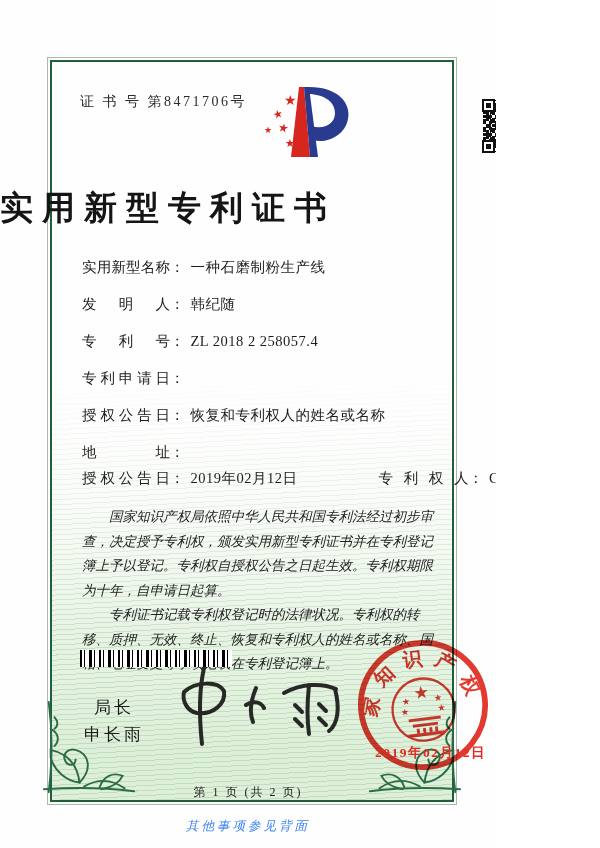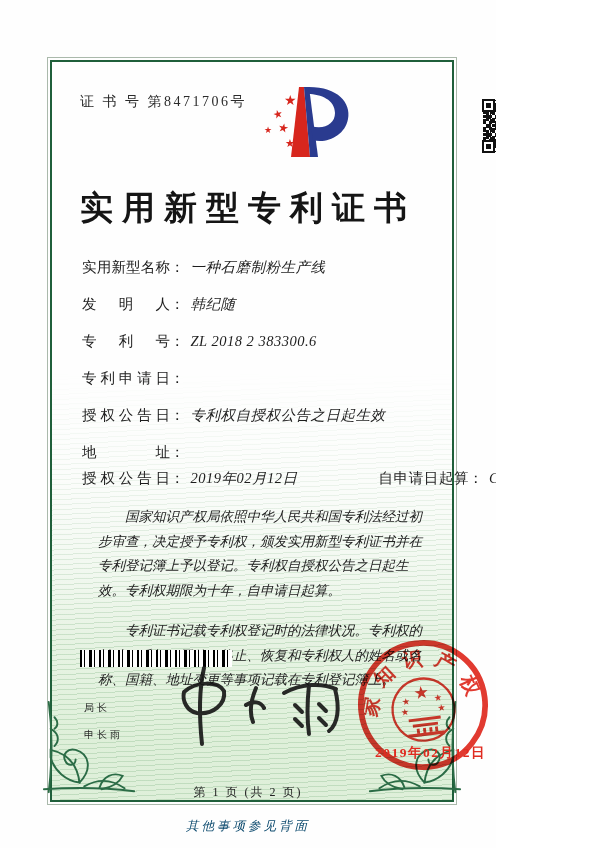--- a/index.html
+++ b/index.html
@@ -41,51 +41,51 @@
     position:absolute;inset:3px;
     background:
       repeating-conic-gradient(#111 0 25%, transparent 0 50%) 0 0/6px 6px,
       repeating-conic-gradient(#111 0 25%, transparent 0 50%) 3px 1px/9px 9px,
       #fff;
   }
   .finder{position:absolute;width:13px;height:13px;border:2.5px solid #111;background:#fff;box-sizing:border-box;}
   .finder::after{content:"";position:absolute;inset:2px;background:#111;}
   .finder.tl{left:2px;top:2px;} .finder.tr{right:2px;top:2px;} .finder.bl{left:2px;bottom:2px;}
   .title{
-    position:absolute;left:0;right:0;top:186px;text-align:center;
+    position:absolute;left:0;right:0;top:186px;text-align:left;
     font-size:33px;font-weight:700;letter-spacing:9px;color:#151515;
   }
   
   .content{position:absolute;left:82px;right:58px;top:257px;font-size:14.5px;color:#1d1d1d;}
   .frow{display:flex;line-height:21px;margin-bottom:16px;align-items:center;}
   .flabel{display:inline-block;width:88px;text-align:justify;text-align-last:justify;flex:none;}
   .fcolon{flex:none;margin-right:6px;}
-  .fvalue{letter-spacing:.5px;font-style:italic;}
+  .fvalue{letter-spacing:.5px;}
   .frow.addr{margin-bottom:5px;}
   .frow.addr .fvalue{max-width:378px;}
   .grant .fvalue{width:158px;flex:none;}
   .grant .flabel.second{width:90px;margin-left:30px;}
   .paras{margin-top:11px;font-size:13.5px;font-style:italic;line-height:24.5px;color:#222;}
-  .paras p{margin:16px;text-indent:2em;font-style:italic;}
+  .paras p{margin:0;text-indent:2em;font-style:italic;}
   
   .barcode{
     position:absolute;left:80px;top:650px;width:152px;height:17px;
     background:repeating-linear-gradient(90deg,
       #000 0 2px,#fff 2px 4px,#000 4px 5px,#fff 5px 9px,
       #000 9px 12px,#fff 12px 14px,#000 14px 15px,#fff 15px 19px);
   }
-  .director{position:absolute;left:84px;top:694px;font-size:10px;line-height:27px;letter-spacing:3px;color:#1c1c1c;}
+  .director{position:absolute;left:84px;top:694px;font-size:17px;line-height:27px;letter-spacing:3px;color:#1c1c1c;text-align:center;}
   .signature{position:absolute;left:168px;top:660px;width:190px;height:90px;}
   .seal{position:absolute;left:354px;top:636px;width:138px;height:138px;transform:rotate(-7deg);opacity:.93;mix-blend-mode:multiply;}
   .seal-date{
     position:absolute;left:348px;top:744px;width:165px;text-align:center;
     color:#e02b20;font-size:13.5px;font-weight:700;letter-spacing:1.5px;
   }
   .page-num{position:absolute;left:0;right:0;top:784px;text-align:center;font-size:12px;letter-spacing:2px;color:#222;}
-  .back-note{position:absolute;left:0;right:0;top:818px;text-align:center;font-size:12.5px;font-style:italic;letter-spacing:3px;color:#0c4a6e;}
+  .back-note{position:absolute;left:0;right:0;top:818px;text-align:center;font-size:12.5px;font-style:italic;letter-spacing:3px;color:#3b82f6;}
   .star{font-family:"DejaVu Sans",sans-serif;}
 </style>
 </head>
 <body>
 
 <div class="page">
 
   <div class="guilloche"></div>
   <div class="frame"></div>
 
@@ -143,40 +143,40 @@
       <span class="fvalue">一种石磨制粉生产线</span>
     </div>
     <div class="frow">
       <span class="flabel">发明人</span>
         <span class="fcolon">：</span>
       <span class="fvalue">韩纪随</span>
     </div>
     <div class="frow">
       <span class="flabel">专利号</span>
         <span class="fcolon">：</span>
-      <span class="fvalue">ZL 2018 2 383300.6</span>
+      <span class="fvalue">ZL 2018 2 258057.4</span>
     </div>
     <div class="frow">
       <span class="flabel">专利申请日</span>
         <span class="fcolon">：</span>
     </div>
     <div class="frow">
       <span class="flabel">授权公告日</span>
         <span class="fcolon">：</span>
-      <span class="fvalue">专利权自授权公告之日起生效</span>
+      <span class="fvalue">恢复和专利权人的姓名或名称</span>
     </div>
     <div class="frow addr">
       <span class="flabel">地址</span>
         <span class="fcolon">：</span>
     </div>
     <div class="frow grant">
       <span class="flabel">授权公告日</span>
         <span class="fcolon">：</span>
       <span class="fvalue">2019年02月12日</span>
-      <span class="flabel second">自申请日起算</span>
+      <span class="flabel second">专利权人</span>
         <span class="fcolon">：</span>
       <span class="fvalue">CN 208482542 U</span>
     </div>
     <div class="paras">
       <p>国家知识产权局依照中华人民共和国专利法经过初步审查，决定授予专利权，颁发实用新型专利证书并在专利登记簿上予以登记。专利权自授权公告之日起生效。专利权期限为十年，自申请日起算。</p>
       <p>专利证书记载专利权登记时的法律状况。专利权的转移、质押、无效、终止、恢复和专利权人的姓名或名称、国籍、地址变更等事项记载在专利登记簿上。</p>
     </div>
   </div>
 
   <div class="barcode"></div>

